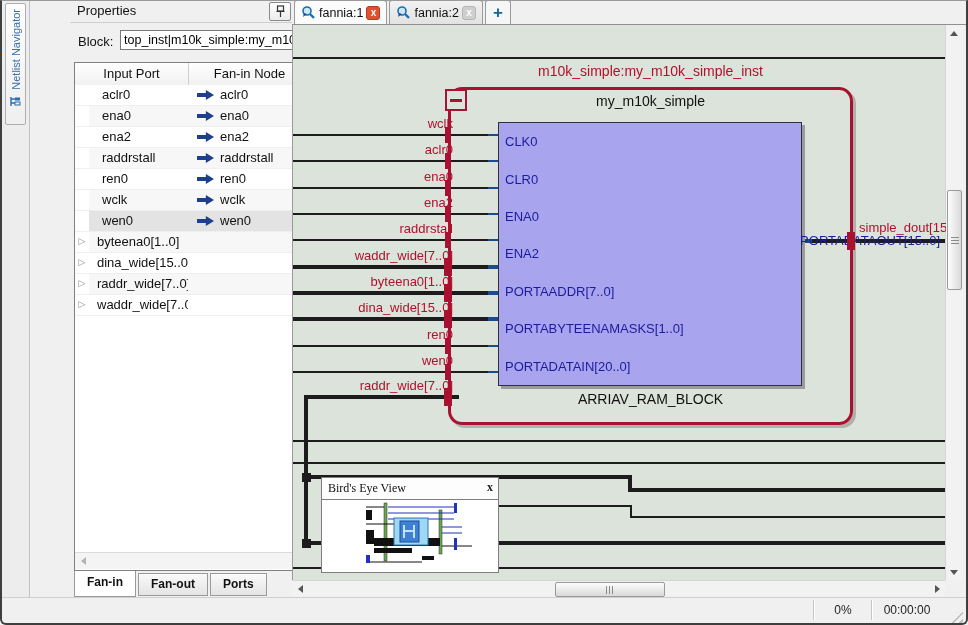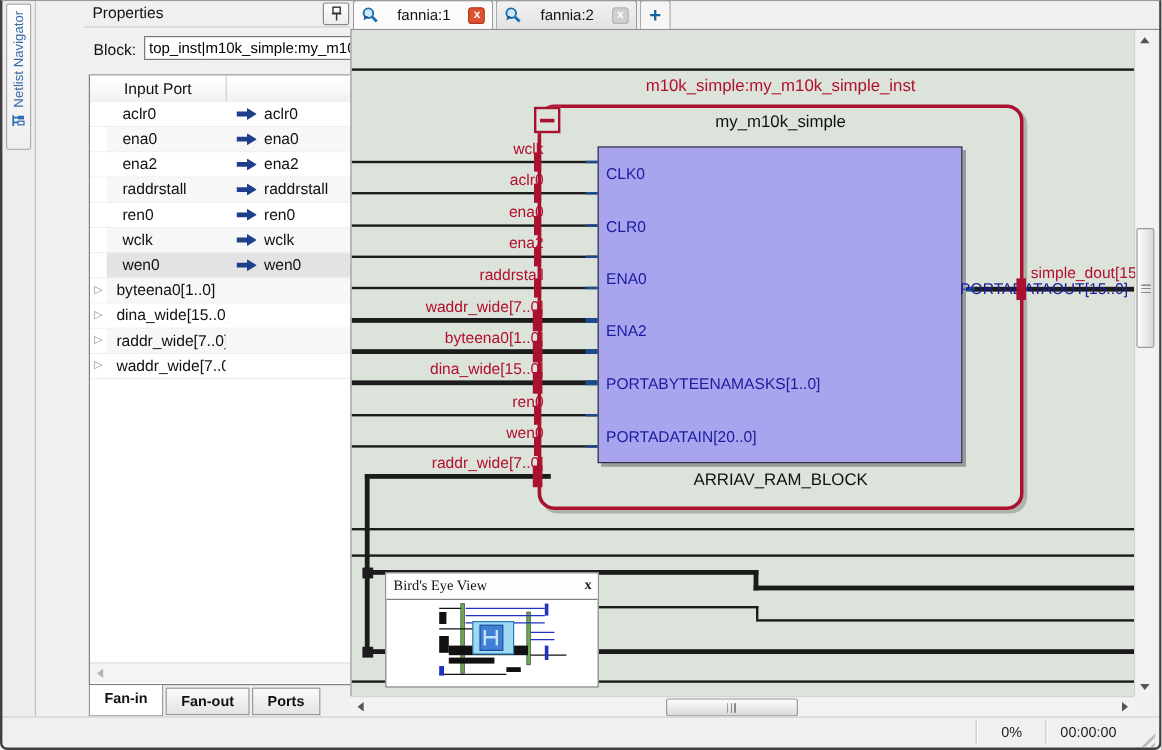--- a/index.html
+++ b/index.html
@@ -56,21 +56,21 @@
   .tri.dark.up{border-bottom-color:#555;} .tri.dark.down{border-top-color:#555;}
   .tri.dark.left{border-right-color:#555;} .tri.dark.right{border-left-color:#555;}
   
   .ptabs{position:absolute;left:4px;top:571px;height:26px;display:flex;align-items:flex-start;font-weight:bold;}
   .ptab{height:21px;line-height:21px;padding:0 12px;font-size:12px;color:#111;background:linear-gradient(#fafafa,#e4e4e4);
        border:1px solid #9a9a9a;margin-right:2px;margin-top:2px;}
   .ptab.active{height:25px;line-height:23px;background:#fff;border-top:none;margin-top:0;}
   
   .main{position:absolute;left:292px;top:0;width:676px;height:597px;background:#f0f0f0;}
   .doctabs{position:absolute;left:0;top:0;width:100%;height:24px;border-bottom:1px solid #8f8f8f;display:flex;align-items:flex-end;}
-  .dtab{height:23px;display:flex;align-items:center;gap:15px;padding:0 6px;border:1px solid #9a9a9a;border-bottom:none;
+  .dtab{height:23px;display:flex;align-items:center;gap:3px;padding:0 6px;border:1px solid #9a9a9a;border-bottom:none;
        background:linear-gradient(#f2f2f2,#e2e2e2);border-radius:3px 3px 0 0;margin-left:2px;font-size:12.5px;color:#111;text-align:right;}
   .dtab.active{background:#fbfbfb;}
   .dclose{width:14px;height:14px;border-radius:3px;display:flex;align-items:center;justify-content:center;
        font-size:10px;font-weight:bold;color:#fff;line-height:12px;}
   .dclose.red{background:#e0512f;border:1px solid #b23a1e;box-sizing:border-box;}
   .dclose.gray{background:#cfcfcf;border:1px solid #b5b5b5;box-sizing:border-box;}
   .dplus{height:23px;width:24px;margin-left:2px;border:1px solid #9a9a9a;border-bottom:none;border-radius:3px 3px 0 0;
        background:#f6f6f6;display:flex;align-items:center;justify-content:center;font-size:17px;font-weight:bold;color:#15639c;}
   
   .canvas{position:absolute;left:0;top:25px;width:653px;height:555px;background:#dce3da;overflow:hidden;border-left:1px solid #9a9a9a;}
@@ -156,20 +156,21 @@
       </span>
     </div>
     <div class="block-row">
       <label>Block:</label>
       <input class="block-field" value="top_inst|m10k_simple:my_m10k_simple_inst" style="">
     </div>
 
     <div class="tbl">
       <div class="tbl-head">
         <span class="th th1">Input Port</span>
+        <span class="th th2">Fan-in Node</span>
       </div>
       <div class="tbl-body" id="tbl-body">
           <div class="t-row">
             <span class="t-ind"></span>
             <span class="t-port">aclr0</span>
             <span class="t-fan">
               <span class="fan-arrow"></span>
               <span>aclr0</span>
             </span>
           </div>
@@ -299,20 +300,21 @@
       <div class="collapse-btn">
           <i></i>
         </div>
       <div class="mod-name">my_m10k_simple</div>
 
       <div class="blk" id="blk-ports">
           <div class="blk-port">CLK0</div>
           <div class="blk-port">CLR0</div>
           <div class="blk-port">ENA0</div>
           <div class="blk-port">ENA2</div>
+          <div class="blk-port">PORTAADDR[7..0]</div>
           <div class="blk-port">PORTABYTEENAMASKS[1..0]</div>
           <div class="blk-port">PORTADATAIN[20..0]</div>
         </div>
       <div class="blk-rport">PORTADATAOUT[15..0]</div>
       <div class="blk-type">ARRIAV_RAM_BLOCK</div>
 
       <div id="nets">
           <div class="wire h thin" style="left: 0px; top: 109px; width: 205px;"></div>
           <div class="stub" style="left: 195px; top: 109px; width: 10px;"></div>
           <div class="tick" style="left: 152px; top: 102px; width: 6px; height: 16px;"></div>

